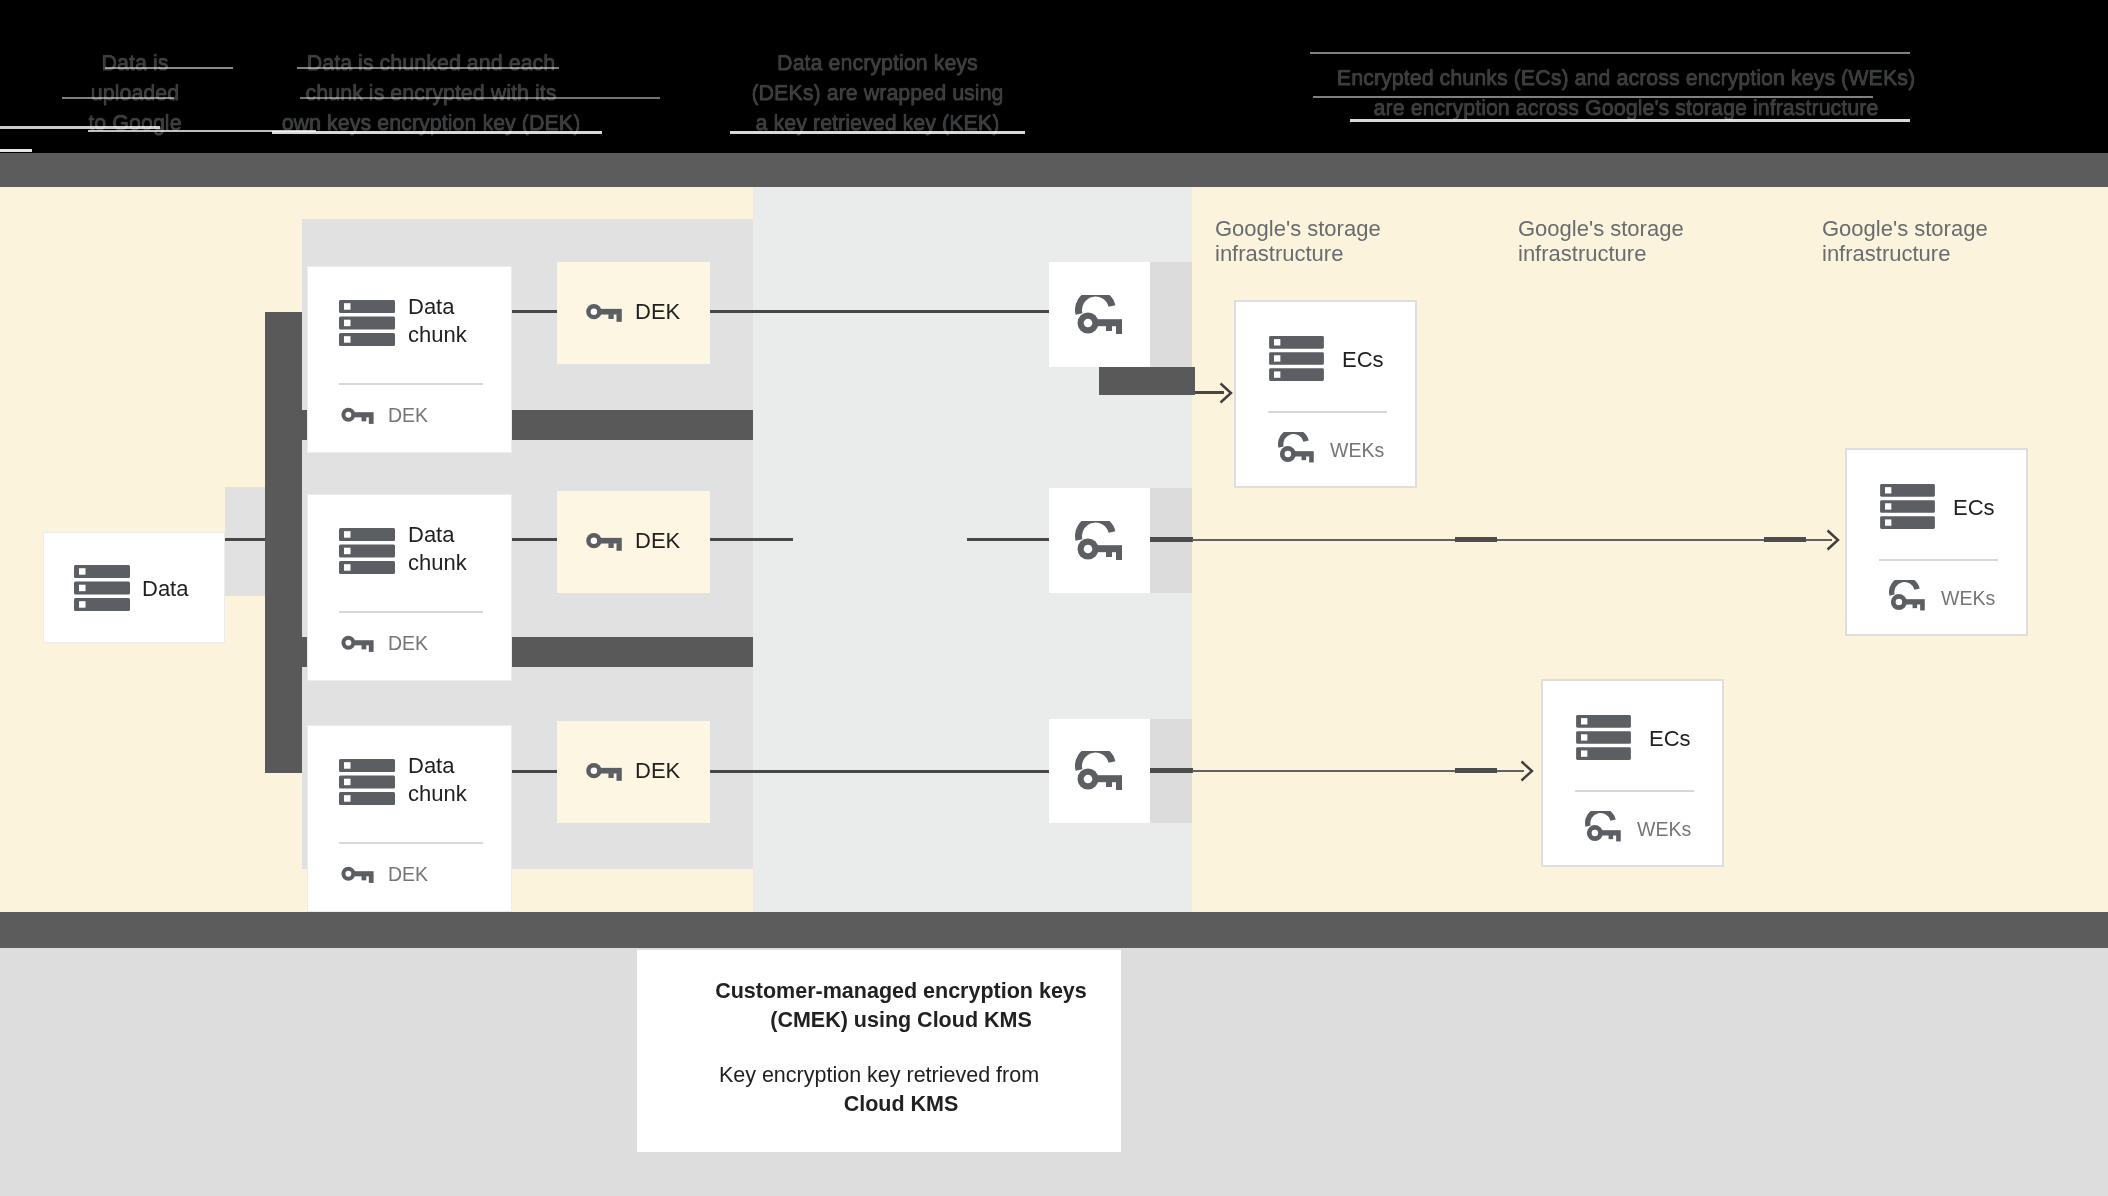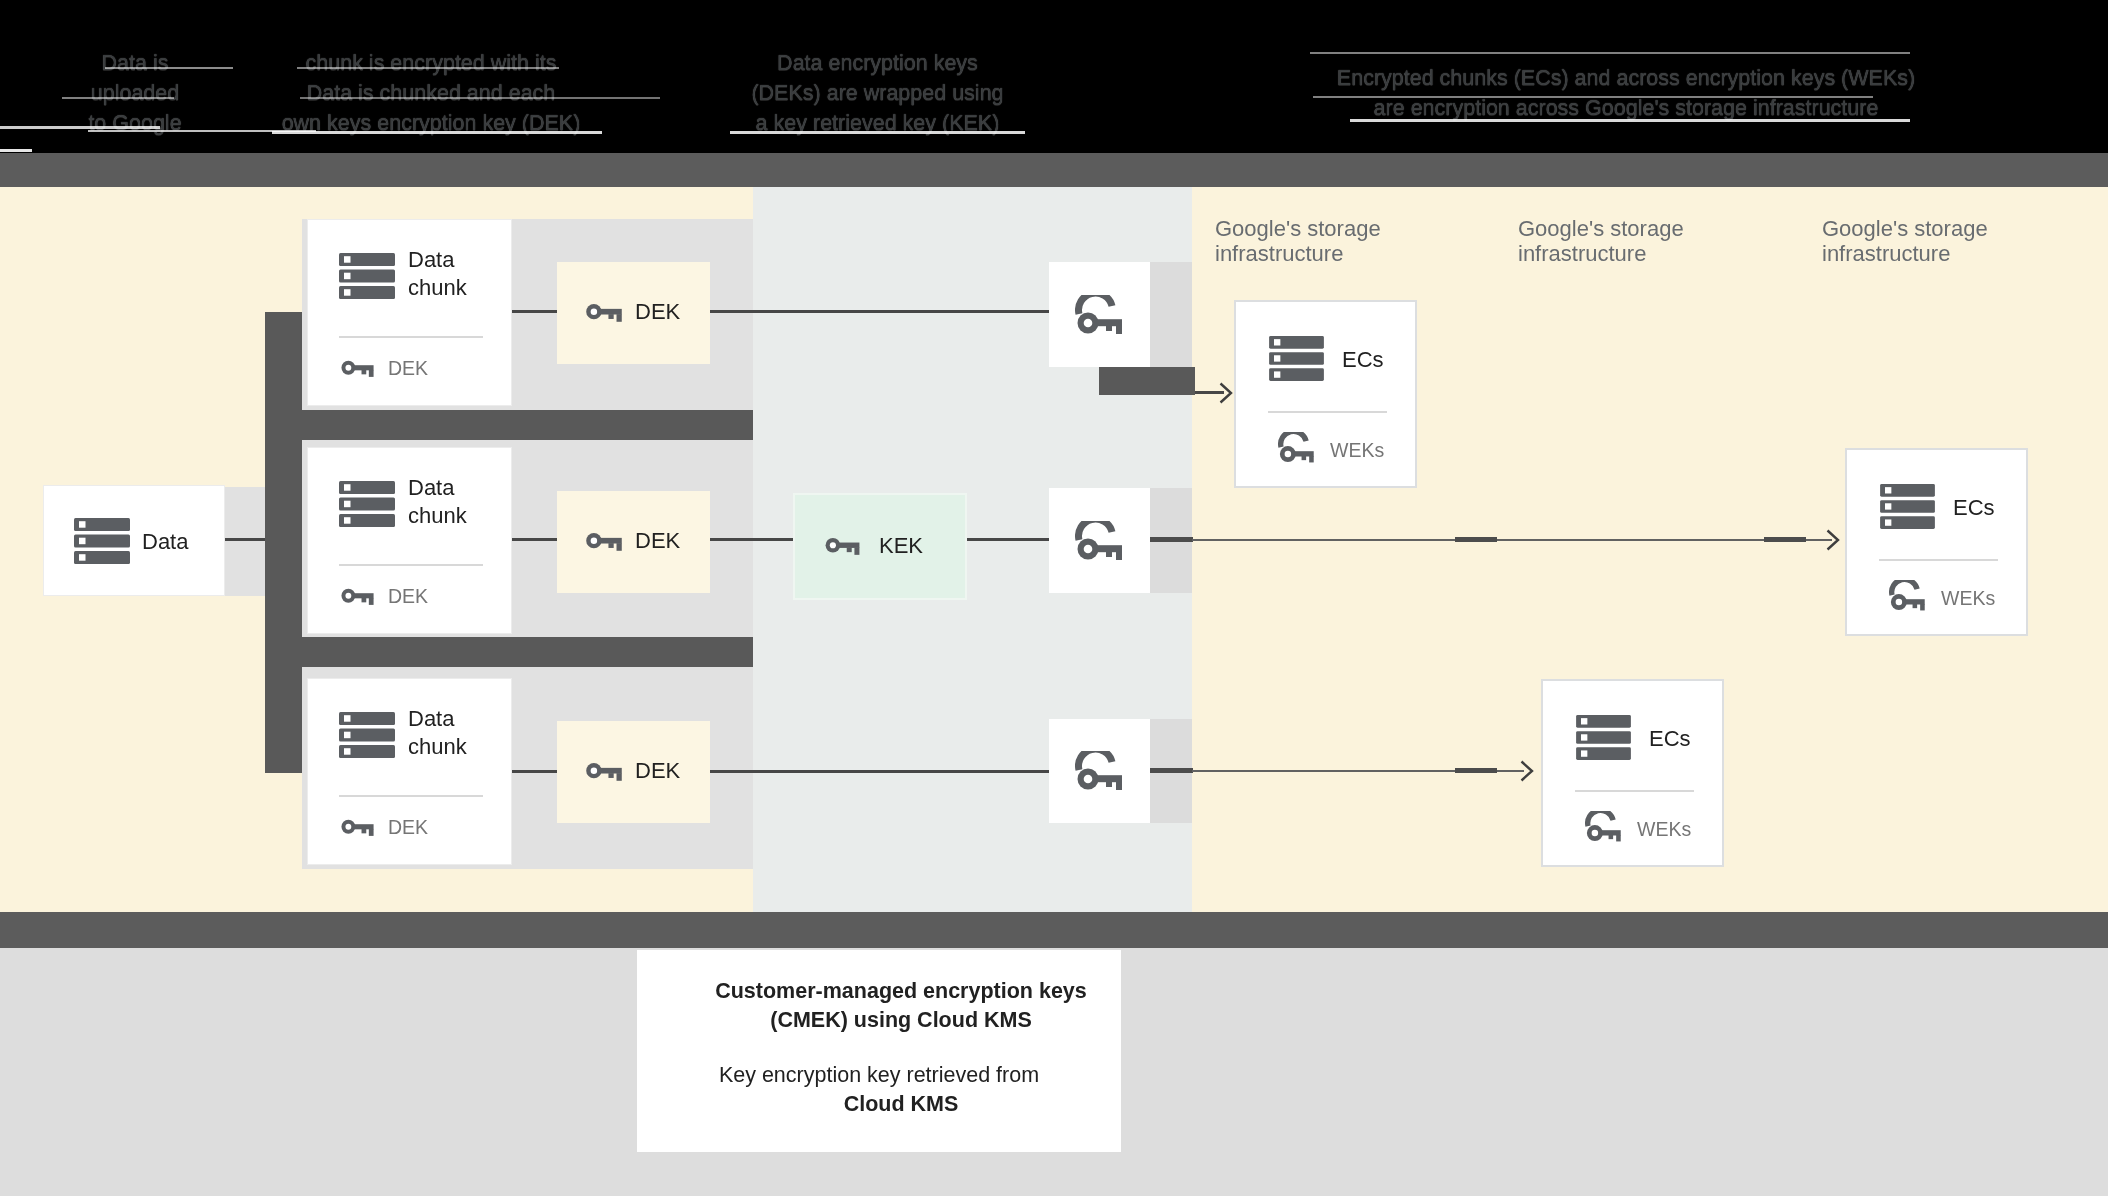--- a/index.html
+++ b/index.html
@@ -34,21 +34,21 @@
   .db1{top:410px;} .db2{top:637px;}
   .trunk{position:absolute;left:265px;top:312px;width:37px;height:461px;background:#595959;}
   .databand{position:absolute;left:225px;top:487px;width:40px;height:109px;background:#e1e1e1;}
   .hline{position:absolute;height:3px;background:#474747;}
   .thinline{position:absolute;height:2px;background:#616161;}
   .dash{position:absolute;height:5px;background:#4c4c4c;}
   .thickbar1{position:absolute;left:1099px;top:367px;width:96px;height:28px;background:#595959;}
   .ahead{position:absolute;width:14px;height:22px;}
 
   
-  .whitebox{background:#fff;border:1px solid #ececec;}
+  .whitebox{background:#fff;border:1px solid #ececec;margin-top:47px;}
   .databox{left:43px;top:485px;width:182px;height:111px;}
   .chunkbox{width:205px;height:187px;}
   .ck1{left:307px;top:219px;} .ck2{left:307px;top:447px;} .ck3{left:307px;top:678px;}
   .dekbox{width:153px;height:102px;background:#fcf6e3;}
   .dk1{left:557px;top:262px;} .dk2{left:557px;top:491px;} .dk3{left:557px;top:721px;}
   .kekbox{left:793px;top:493px;width:174px;height:107px;background:#e2f2e8;border:2px solid #eff6f1;}
   .wkeybox{width:101px;height:105px;background:#fff;}
   .wk1{left:1049px;top:262px;} .wk2{left:1049px;top:488px;} .wk3{left:1049px;top:719px;height:104px;}
   .keytab{position:absolute;left:1150px;width:42px;background:#dcdcdc;}
   .kt1{top:262px;height:105px;} .kt2{top:488px;height:105px;} .kt3{top:719px;height:104px;}
@@ -106,22 +106,22 @@
 
 <div class="stage">
 
   <div class="abs hdr">
     <div class="hstep hs1">
       <div>Data is</div>
       <div>uploaded</div>
       <div>to Google</div>
     </div>
     <div class="hstep hs2">
+      <div>Data is chunked and each</div>
       <div>chunk is encrypted with its</div>
-      <div>Data is chunked and each</div>
       <div>own keys encryption key (DEK)</div>
     </div>
     <div class="hstep hs3">
       <div>Data encryption keys</div>
       <div>(DEKs) are wrapped using</div>
       <div>a key retrieved key (KEK)</div>
     </div>
     <div class="hstep hs4">
       <div>Encrypted chunks (ECs) and across encryption keys (WEKs)</div>
       <div>are encryption across Google's storage infrastructure</div>
@@ -225,26 +225,20 @@
       </svg>
     <div class="lbl-dark t" style="left:78px;top:36px;">DEK</div>
   </div>
   <div class="box dekbox dk3">
     <svg class="keyicon" style="left:29px;top:40px;width:36px;height:21px;">
         <use href="#ic-key"></use>
       </svg>
     <div class="lbl-dark t" style="left:78px;top:36px;">DEK</div>
   </div>
 
-  <div class="box kekbox">
-    <svg class="keyicon" style="left:30px;top:41px;width:35px;height:20px;">
-        <use href="#ic-key"></use>
-      </svg>
-    <div class="lbl-dark t" style="left:84px;top:37px;">KEK</div>
-  </div>
 
   <div class="keytab kt1"></div>
   <div class="keytab kt2"></div>
   <div class="keytab kt3"></div>
   <div class="box wkeybox wk1">
     <svg class="keyicon" style="left:26px;top:33px;width:50px;height:40px;">
         <use href="#ic-wkey"></use>
       </svg>
   </div>
   <div class="box wkeybox wk2">

